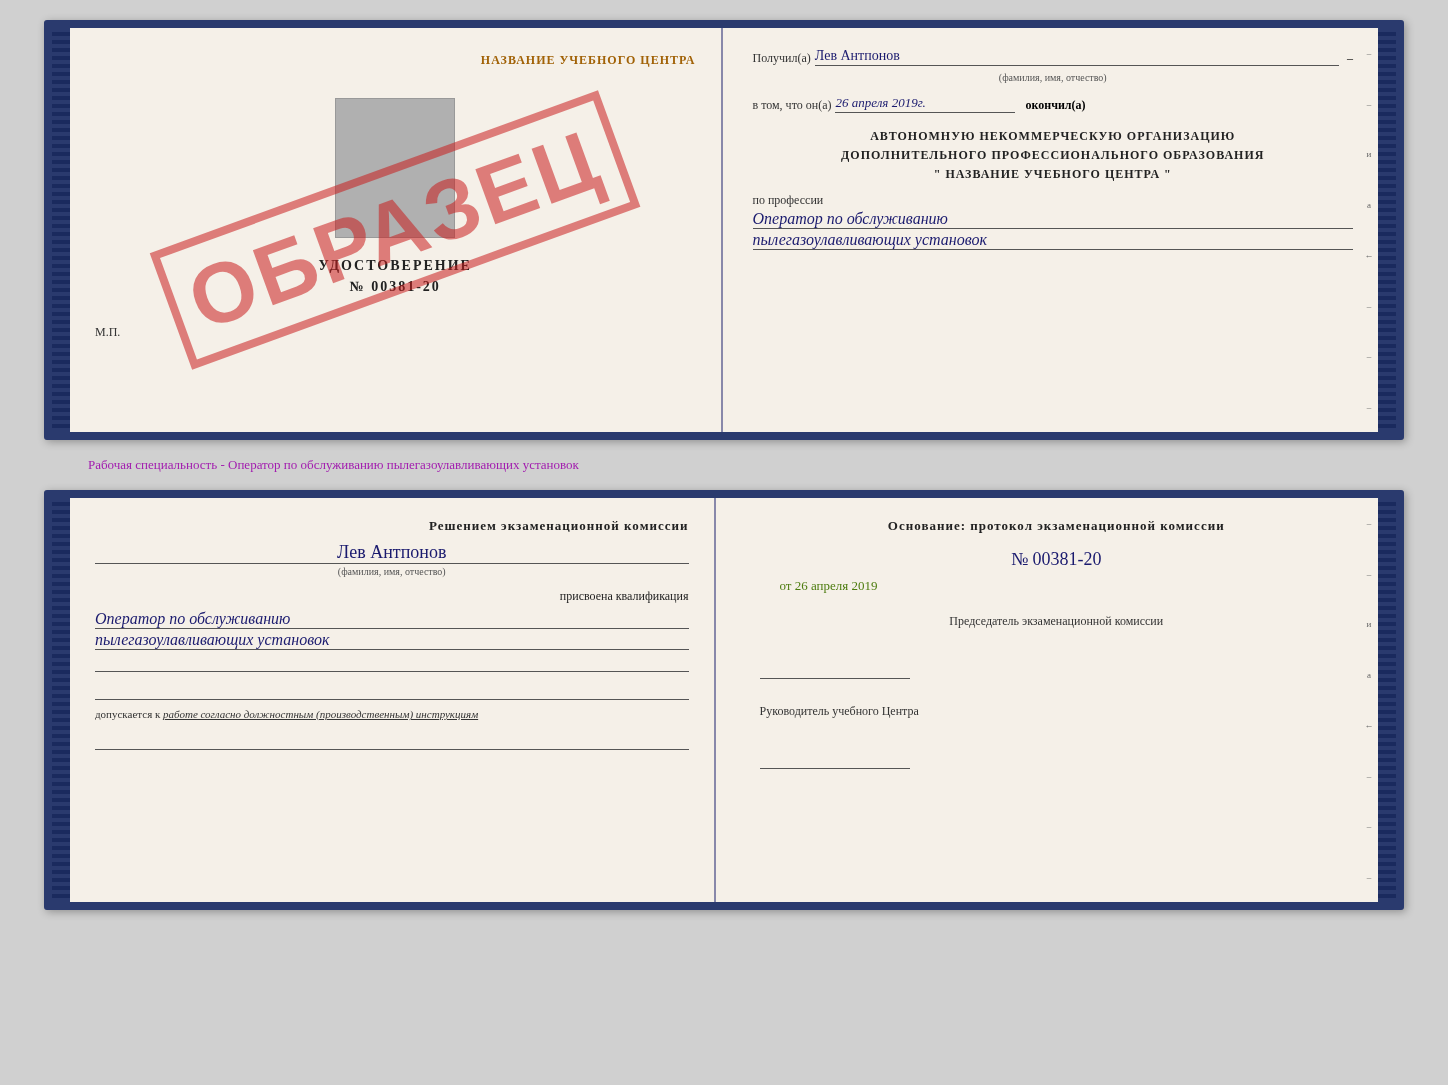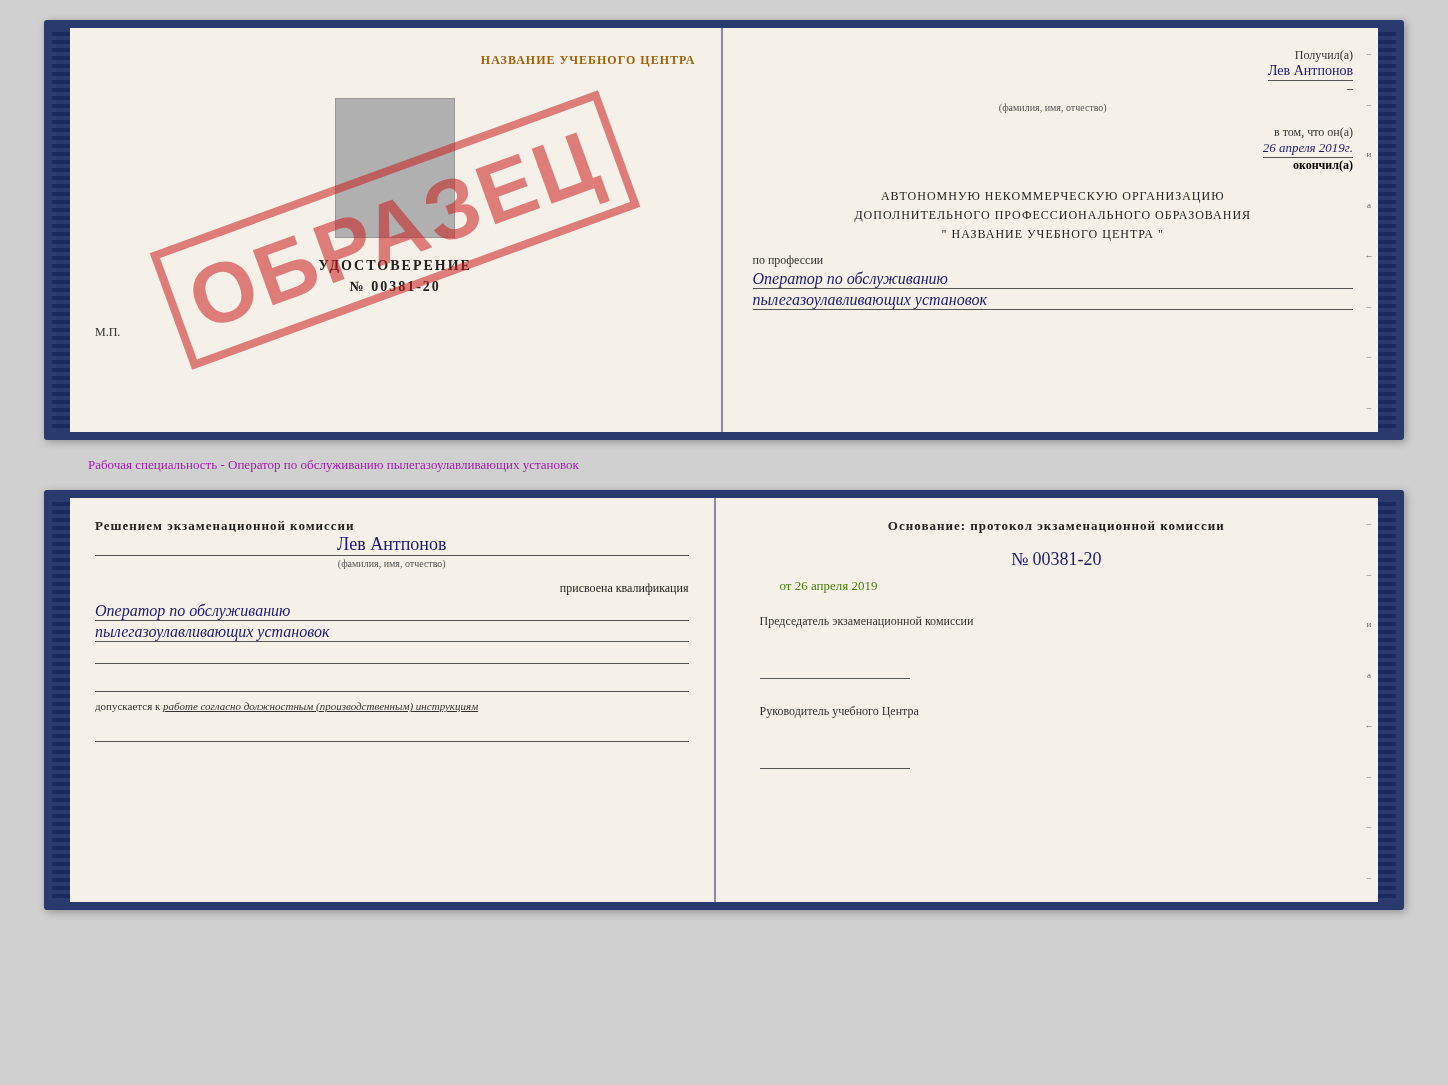--- a/index.html
+++ b/index.html
@@ -133,21 +133,20 @@
       pointer-events: none;
       white-space: nowrap;
       font-family: Arial, sans-serif;
     }
 
     
     .right-line {
       display: flex;
       align-items: flex-end;
       margin-bottom: 6px;
-      flex-direction: column;
     }
 
     .right-label {
       font-size: 12px;
       color: #333;
       white-space: nowrap;
     }
 
     .right-value {
       font-size: 14px;
@@ -164,21 +163,21 @@
       font-size: 10px;
       color: #555;
       text-align: center;
       margin-bottom: 12px;
     }
 
     .block-text {
       font-size: 12px;
       color: #222;
       text-align: center;
-      font-weight: normal;
+      font-weight: bold;
       letter-spacing: 1px;
       line-height: 1.6;
       margin-bottom: 8px;
     }
 
     .profession-label {
       font-size: 12px;
       color: #333;
       margin-bottom: 2px;
     }
@@ -239,21 +238,22 @@
       flex: 1;
       padding: 20px 25px 20px 44px;
       position: relative;
     }
 
     .decision-header {
       font-size: 13px;
       font-weight: bold;
       letter-spacing: 1px;
       color: #222;
-      text-align: left;
+      text-align: right;
+      margin-bottom: 8px;
     }
 
     .person-name {
       font-size: 18px;
       color: #1a1a6e;
       font-family: 'Palatino Linotype', 'Book Antiqua', serif;
       border-bottom: 1px solid #555;
       display: block;
       text-align: center;
       margin-bottom: 2px;
@@ -320,20 +320,21 @@
     .protocol-date {
       font-size: 13px;
       color: #4d7c0f;
       text-align: left;
       margin-bottom: 20px;
       padding-left: 20px;
     }
 
     .chairman-block {
       margin-bottom: 25px;
+      text-align: center;
     }
 
     .chairman-label {
       font-size: 12px;
       color: #333;
       margin-bottom: 30px;
     }
 
     .signature-line {
       border-bottom: 1px solid #555;

